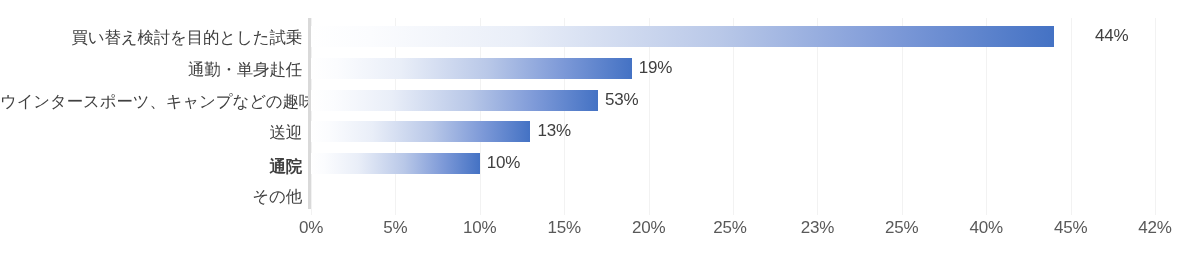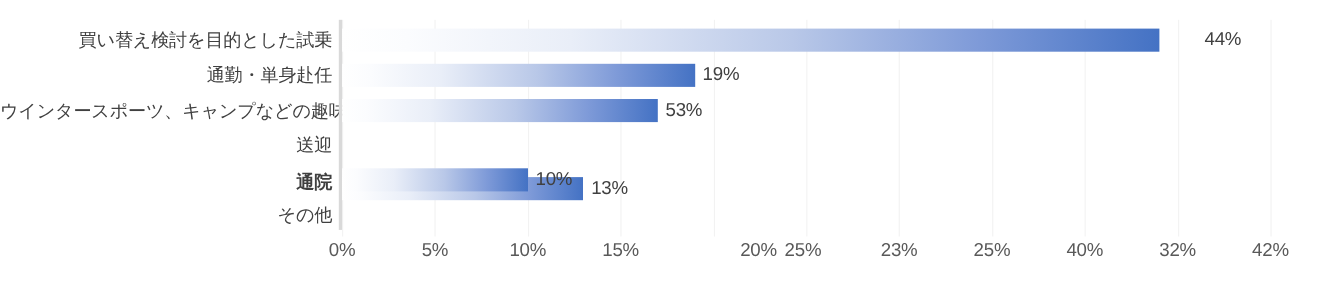--- a/index.html
+++ b/index.html
@@ -150,37 +150,37 @@
         <div class="bar-value" style="left: 784px;">44%</div>
       </div>
       <div class="bar-row" style="top: 39.8px; width: 844px;">
         <div class="bar" style="width: 320.72px; height: 21px;"></div>
         <div class="bar-value" style="left: 327.72px;">19%</div>
       </div>
       <div class="bar-row" style="top: 71.6px; width: 844px;">
         <div class="bar" style="width: 286.96px; height: 21px;"></div>
         <div class="bar-value" style="left: 293.96px;">53%</div>
       </div>
-      <div class="bar-row" style="top: 103.4px; width: 844px; margin-top: 40px;">
+      <div class="bar-row" style="top: 103.4px; width: 844px;">
         <div class="bar" style="width: 219.44px; height: 21px;"></div>
         <div class="bar-value" style="left: 226.44px;">13%</div>
       </div>
       <div class="bar-row" style="top: 135.2px; width: 844px;">
         <div class="bar" style="width: 168.8px; height: 21px;"></div>
         <div class="bar-value" style="left: 175.8px;">10%</div>
       </div>
     </div>
 
   <div class="x-ticks">
       <div class="x-tick" style="left: 311px;">0%</div>
       <div class="x-tick" style="left: 395.4px;">5%</div>
       <div class="x-tick" style="left: 479.8px;">10%</div>
       <div class="x-tick" style="left: 564.2px;">15%</div>
-      <div class="x-tick" style="left: 648.6px; margin-left: 41px;">20%</div>
+      <div class="x-tick" style="left: 648.6px;">20%</div>
       <div class="x-tick" style="left: 730px;">25%</div>
       <div class="x-tick" style="left: 817.4px;">23%</div>
       <div class="x-tick" style="left: 901.8px;">25%</div>
       <div class="x-tick" style="left: 986.2px;">40%</div>
-      <div class="x-tick" style="left: 1070.6px;">32%</div>
+      <div class="x-tick" style="left: 1070.6px;">45%</div>
       <div class="x-tick" style="left: 1155px;">42%</div>
     </div>
 
 </div>
 
 </body></html>

